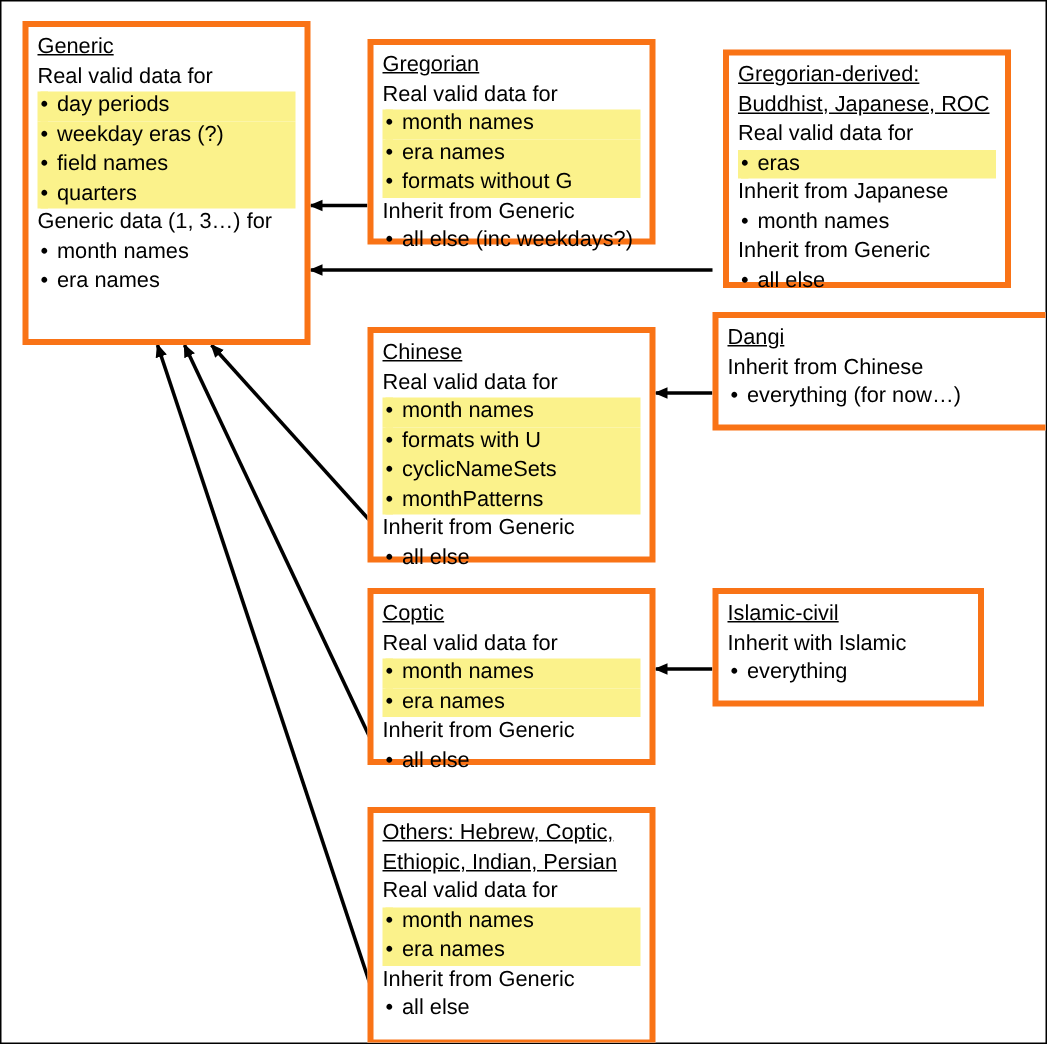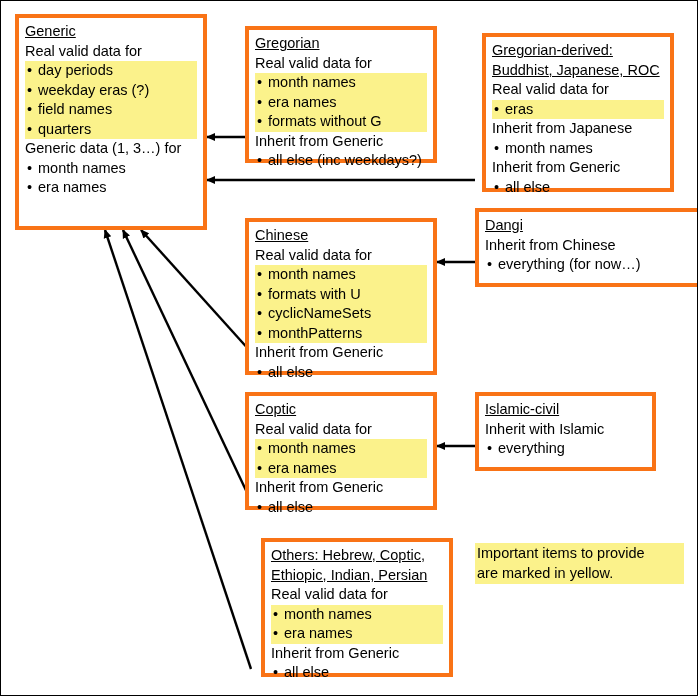--- a/index.html
+++ b/index.html
@@ -189,30 +189,28 @@
   </div>
 
   <div class="box" style="left:474px; top:391px; width:181px; height:79px;">
     <div class="title">Islamic-civil</div>
     <div class="plain">Inherit with Islamic</div>
     <ul>
       <li><span>everything</span></li>
     </ul>
   </div>
 
-  <div class="box" style="left:244px; top:537px; width:192px; height:139px;margin-left:16px;">
+  <div class="box" style="left:244px; top:537px; width:192px; height:159px;">
     <div class="title">Others: Hebrew, Coptic,
 Ethiopic, Indian, Persian</div>
     <div class="plain">Real valid data for</div>
     <ul>
       <li class="hl"><span>month names</span></li>
       <li class="hl"><span>era names</span></li>
     </ul>
     <div class="plain">Inherit from Generic</div>
     <ul>
       <li><span>all else</span></li>
     </ul>
   </div>
 
-  <div class="note" style="left:474px; top:542px; width:205px;">Important items to provide
-are marked in yellow.</div>
 
 </div>
 
 </body></html>

